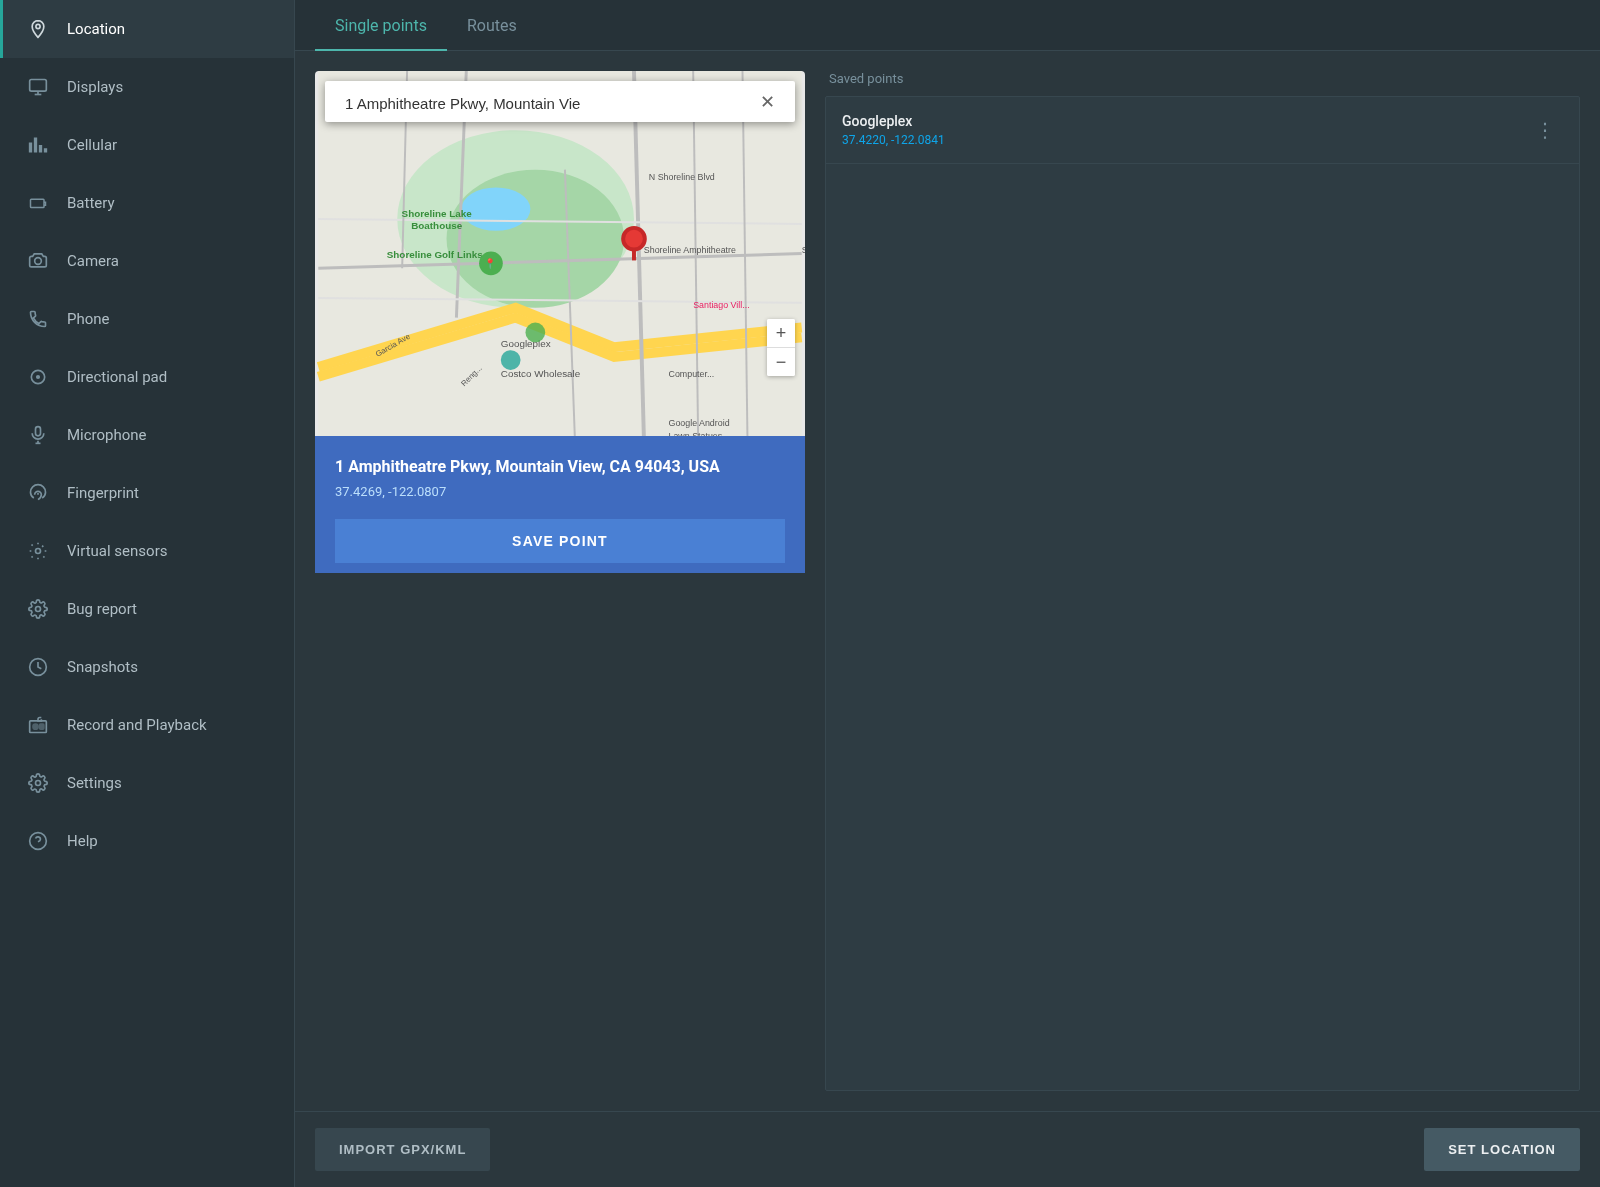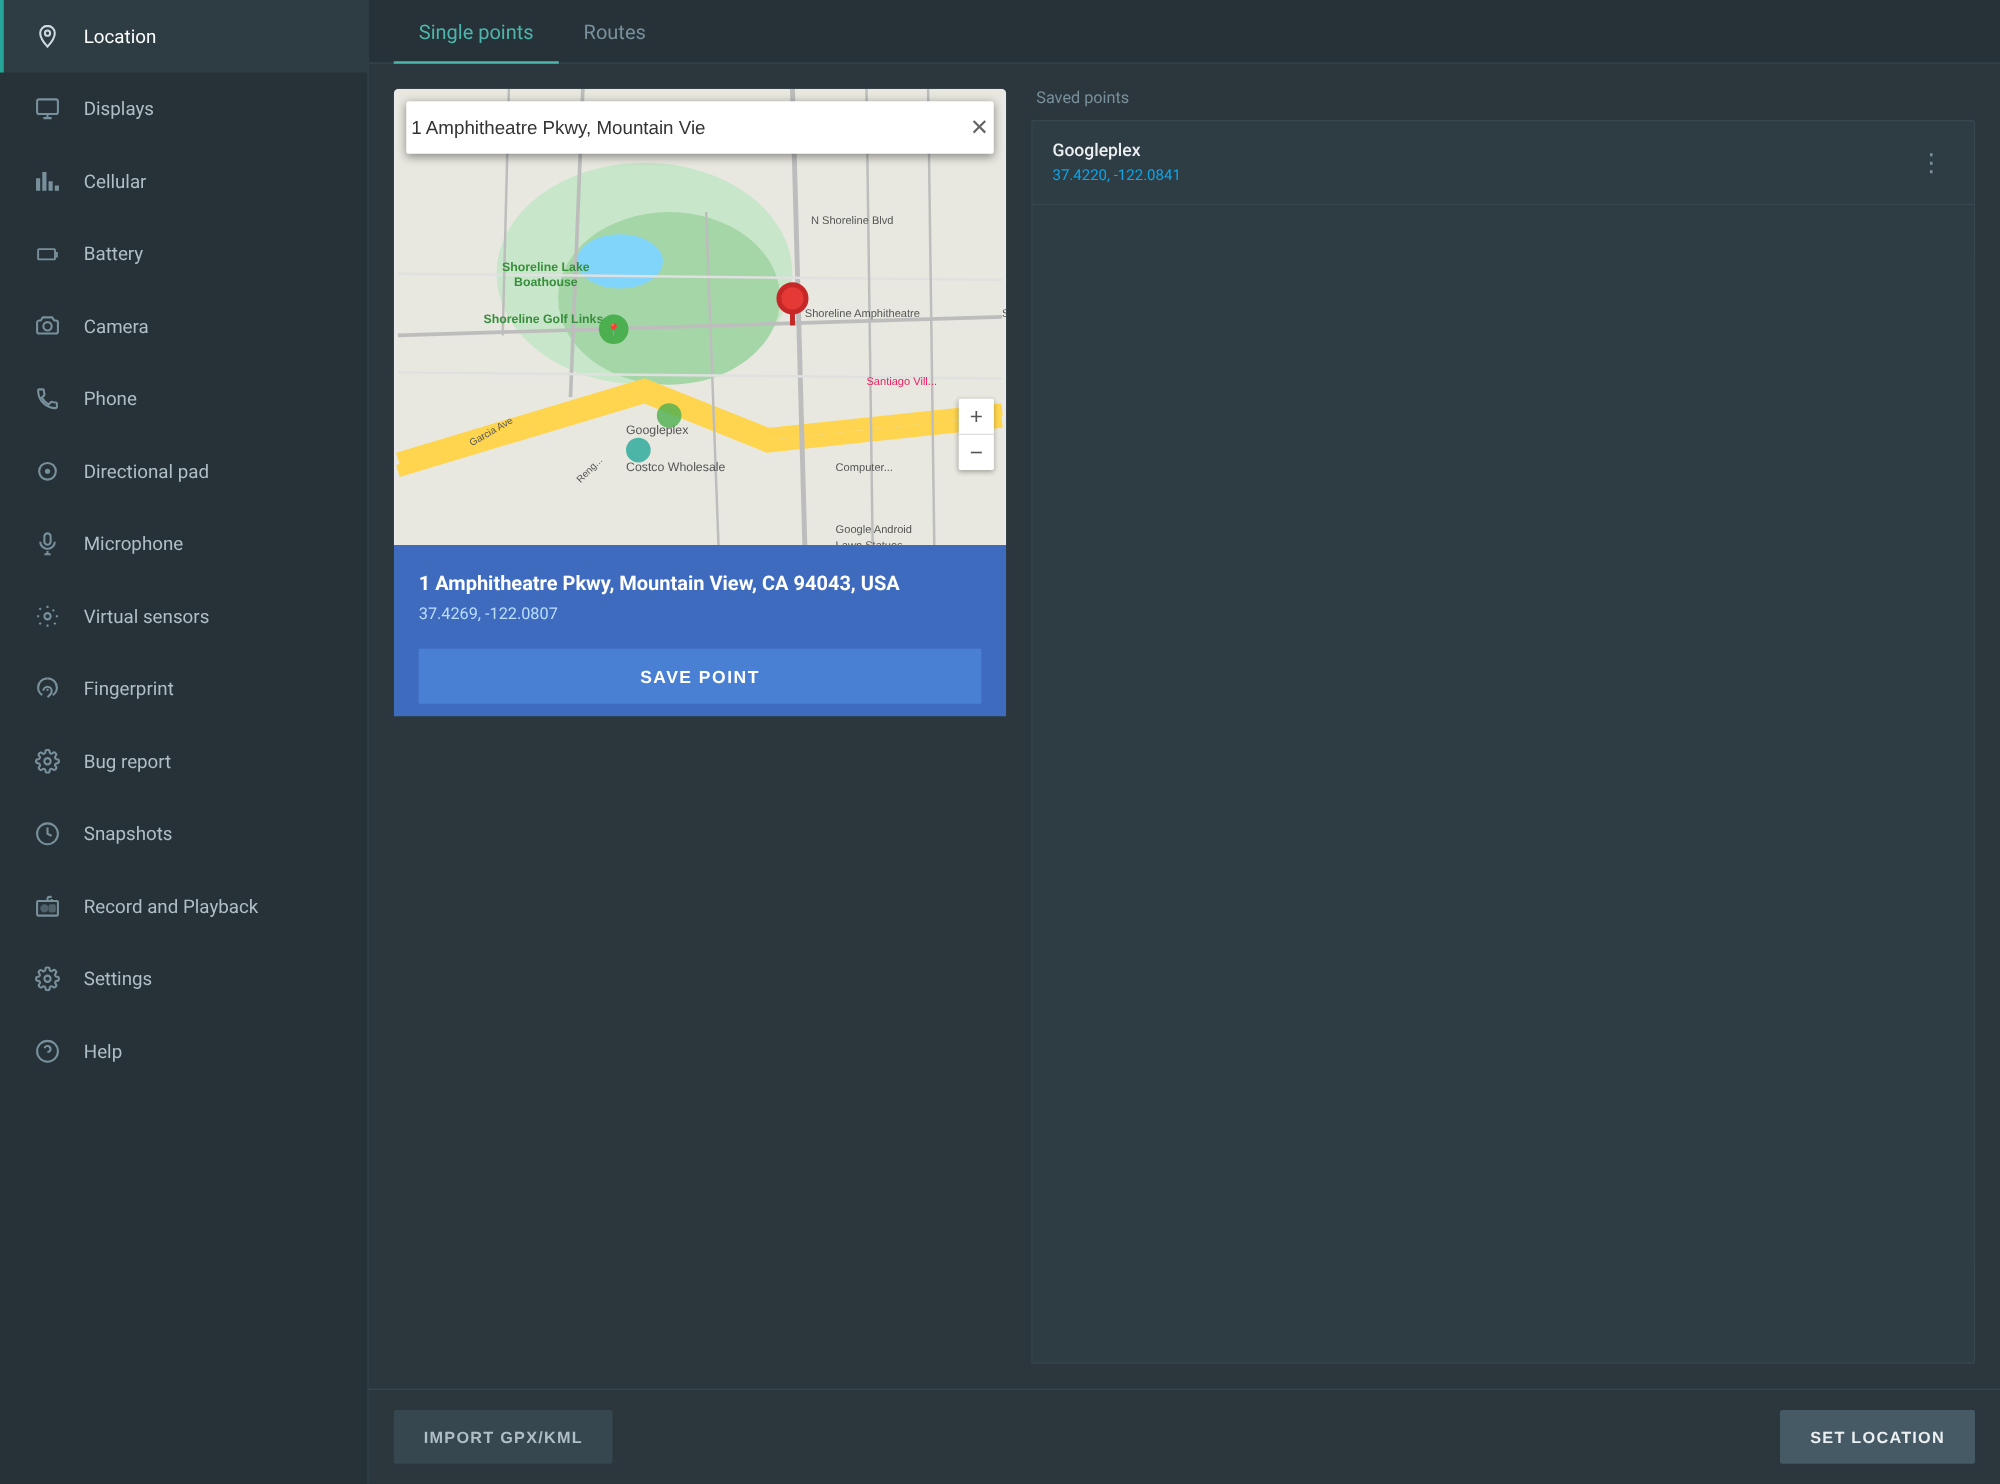--- a/index.html
+++ b/index.html
@@ -101,23 +101,23 @@
     }
 
     .search-bar {
       position: absolute;
       top: 10px;
       left: 10px;
       right: 10px;
       z-index: 10;
       background: white;
       display: flex;
-      align-items: center;
+      align-items: flex-end;
       border-radius: 2px;
-      padding: 10px 4px;
+      padding: 10px 20px;
       box-shadow: 0 2px 8px rgba(0,0,0,0.4);
     }
     .search-bar input {
       flex: 1;
       border: none;
       outline: none;
       font-size: 15px;
       color: #333;
       background: transparent;
     }
@@ -346,36 +346,36 @@
         <path d="M5 10a7 7 0 0 0 14 0"></path>
         <line x1="12" y1="19" x2="12" y2="22"></line>
         <line x1="9" y1="22" x2="15" y2="22"></line>
       </svg>
     </span>
     <span class="label">Microphone</span>
   </div>
   <div class="sidebar-item">
     <span class="icon">
       <svg width="20" height="20" viewBox="0 0 24 24" fill="none" stroke="#78909c" stroke-width="2">
-        <circle cx="12" cy="12" r="3"></circle>
-        <path d="M12 2v2M12 20v2M2 12h2M20 12h2M4.22 4.22l1.42 1.42M18.36 18.36l1.42 1.42M18.36 5.64l-1.42 1.42M5.64 18.36l-1.42 1.42"></path>
-      </svg>
-    </span>
-    <span class="label">Virtual sensors</span>
-  </div>
-  <div class="sidebar-item">
-    <span class="icon">
-      <svg width="20" height="20" viewBox="0 0 24 24" fill="none" stroke="#78909c" stroke-width="2">
         <path d="M12 2C7 2 3 6 3 11c0 3 1.5 5.5 4 7"></path>
         <path d="M12 2c5 0 9 4 9 9 0 3-1.5 5.5-4 7"></path>
         <path d="M8 14c0-2.2 1.8-4 4-4s4 1.8 4 4c0 2-1 4-4 6"></path>
         <path d="M12 12v2"></path>
       </svg>
     </span>
     <span class="label">Fingerprint</span>
+  </div>
+  <div class="sidebar-item">
+    <span class="icon">
+      <svg width="20" height="20" viewBox="0 0 24 24" fill="none" stroke="#78909c" stroke-width="2">
+        <circle cx="12" cy="12" r="3"></circle>
+        <path d="M12 2v2M12 20v2M2 12h2M20 12h2M4.22 4.22l1.42 1.42M18.36 18.36l1.42 1.42M18.36 5.64l-1.42 1.42M5.64 18.36l-1.42 1.42"></path>
+      </svg>
+    </span>
+    <span class="label">Virtual sensors</span>
   </div>
   <div class="sidebar-item">
     <span class="icon">
       <svg width="20" height="20" viewBox="0 0 24 24" fill="none" stroke="#78909c" stroke-width="2">
         <circle cx="12" cy="12" r="3"></circle>
         <path d="M19.4 15a1.65 1.65 0 0 0 .33 1.82l.06.06a2 2 0 0 1-2.83 2.83l-.06-.06a1.65 1.65 0 0 0-1.82-.33 1.65 1.65 0 0 0-1 1.51V21a2 2 0 0 1-4 0v-.09A1.65 1.65 0 0 0 9 19.4a1.65 1.65 0 0 0-1.82.33l-.06.06a2 2 0 0 1-2.83-2.83l.06-.06A1.65 1.65 0 0 0 4.68 15a1.65 1.65 0 0 0-1.51-1H3a2 2 0 0 1 0-4h.09A1.65 1.65 0 0 0 4.6 9a1.65 1.65 0 0 0-.33-1.82l-.06-.06a2 2 0 0 1 2.83-2.83l.06.06A1.65 1.65 0 0 0 9 4.68a1.65 1.65 0 0 0 1-1.51V3a2 2 0 0 1 4 0v.09a1.65 1.65 0 0 0 1 1.51 1.65 1.65 0 0 0 1.82-.33l.06-.06a2 2 0 0 1 2.83 2.83l-.06.06A1.65 1.65 0 0 0 19.4 9a1.65 1.65 0 0 0 1.51 1H21a2 2 0 0 1 0 4h-.09a1.65 1.65 0 0 0-1.51 1z"></path>
       </svg>
     </span>
     <span class="label">Bug report</span>
   </div>

